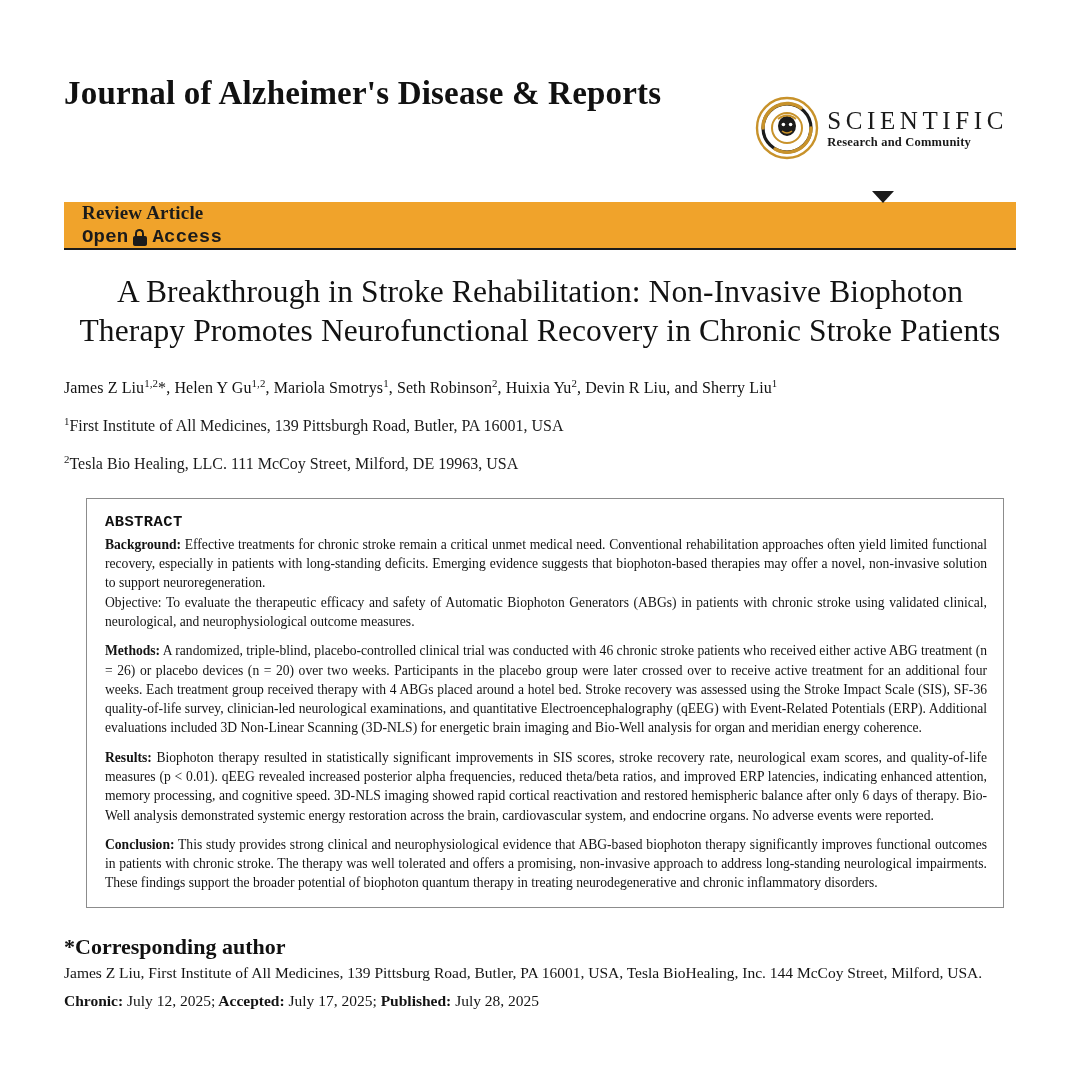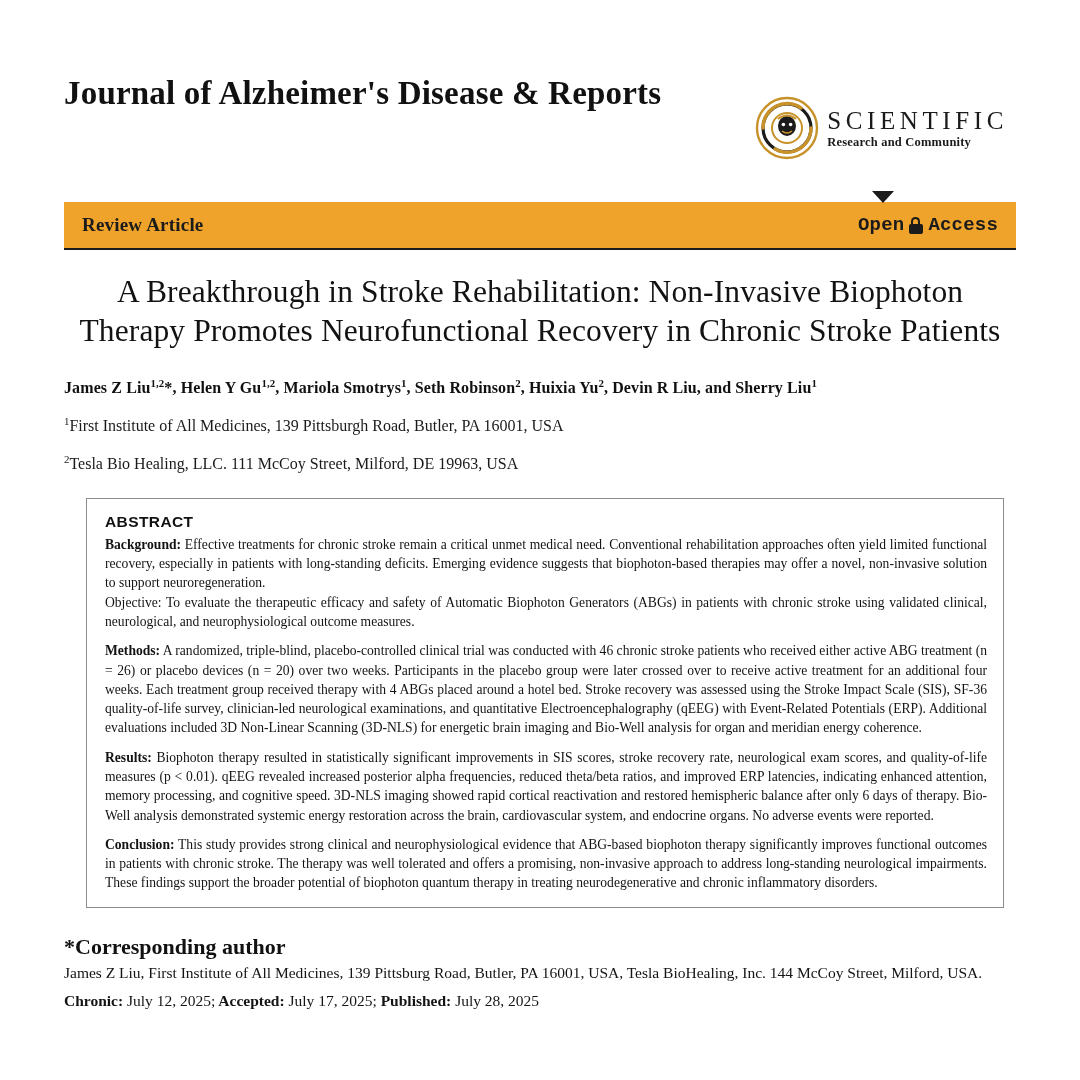--- a/index.html
+++ b/index.html
@@ -72,24 +72,25 @@
     font-weight: bold;
     margin-top: 3px;
   }
 
   
   .bar {
     margin-top: 42px;
     height: 46px;
     background: #f0a32b;
     display: flex;
-    align-items: center;
+    align-items: flex-start;
     justify-content: space-between;
     padding: 0 18px;
     position: relative;
+    flex-direction: column;
   }
   .bar-left {
     font-family: "Liberation Serif", serif;
     font-weight: bold;
     font-size: 19px;
     color: #1b1b1b;
     letter-spacing: 0.2px;
   }
   .bar-right {
     font-family: Liberation Mono, monospace;
@@ -153,21 +154,21 @@
     line-height: 1.25;
     text-align: center;
     color: #121212;
     letter-spacing: 0.1px;
   }
 
   
   .authors {
     margin-top: 26px;
     font-family: "Liberation Serif", serif;
-    font-weight: bold;
+    font-weight: normal;
     font-size: 16px;
     color: #111111;
     letter-spacing: 0.1px;
   }
   .affil {
     margin-top: 18px;
     font-family: "Liberation Serif", serif;
     font-size: 16px;
     color: #1a1a1a;
   }
@@ -176,21 +177,21 @@
   
   .abstract-box {
     margin-top: 24px;
     margin-left: 22px;
     margin-right: 12px;
     border: 1px solid #8c8c8c;
     padding: 14px 16px 14px 18px;
     box-sizing: border-box;
   }
   .abstract-head {
-    font-family: Liberation Sans, sans-serif;
+    font-family: Liberation Mono, monospace;
     font-weight: bold;
     font-size: 15.5px;
     letter-spacing: 0.4px;
     margin-bottom: 4px;
   }
   .abstract-box p {
     margin: 0 0 10px 0;
     font-family: "Liberation Serif", serif;
     font-size: 13.6px;
     line-height: 1.42;

